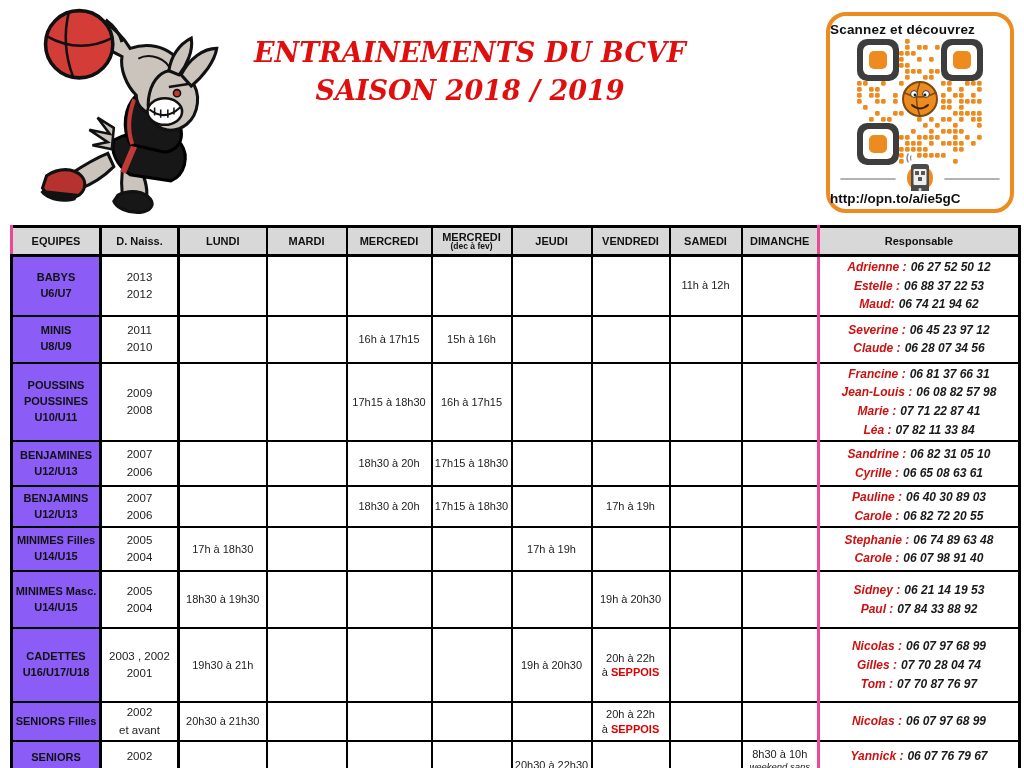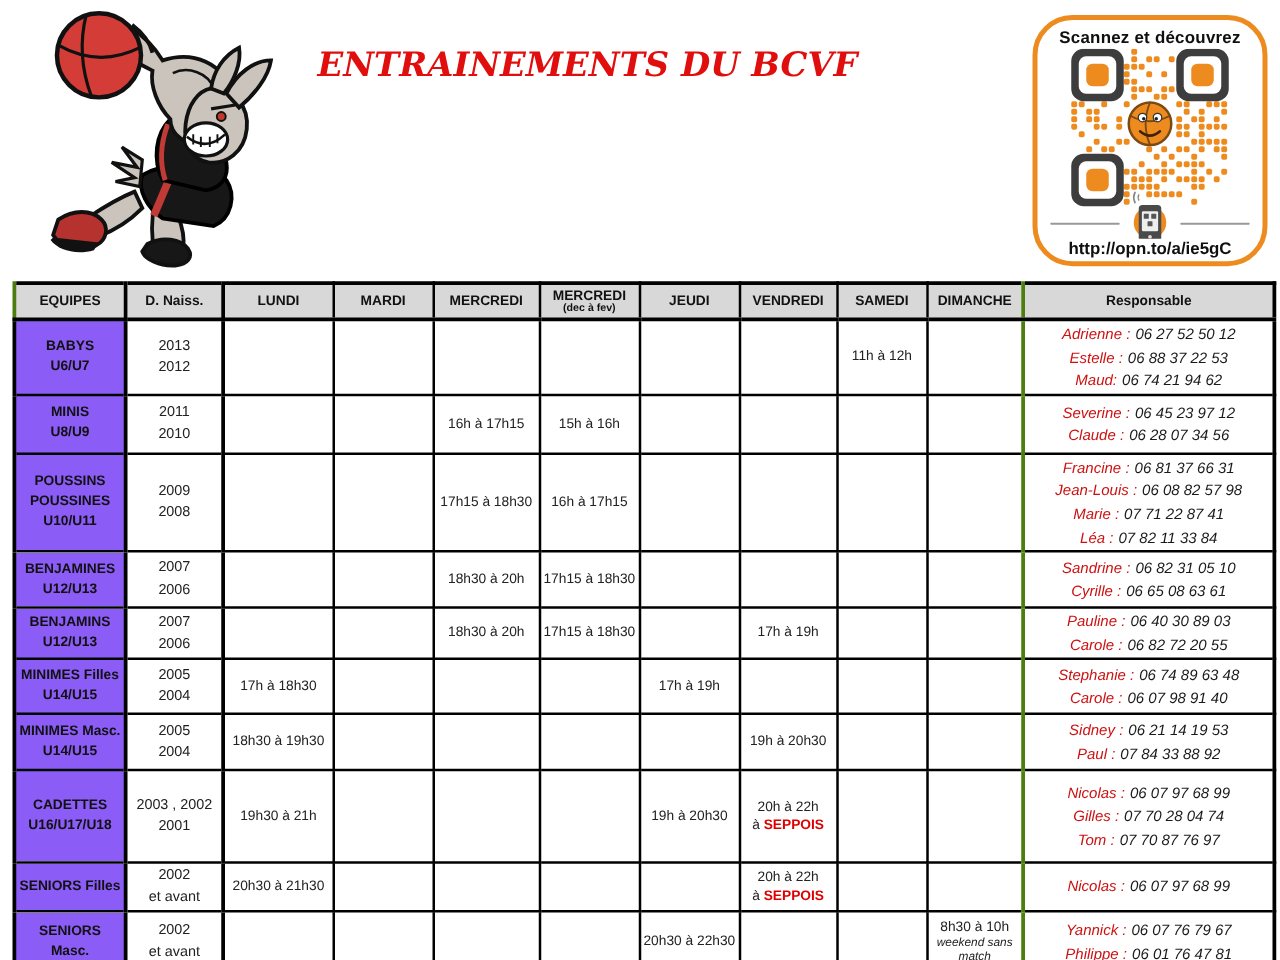--- a/index.html
+++ b/index.html
@@ -6,39 +6,39 @@
   body{width:1024px;height:768px;position:relative;overflow:hidden;background:#fff;
        font-family:"Liberation Sans",sans-serif}
 
   .logo{position:absolute;left:16px;top:4px;width:214px;height:212px}
 
   .title-wrap{position:absolute;left:233px;top:34px;width:474px;text-align:center}
   .title-line{font-family:"DejaVu Serif",serif;font-style:italic;font-weight:bold;
               font-size:27px;color:#e10e0e;line-height:1.42;white-space:nowrap}
 
   .qr-panel{position:absolute;left:826px;top:12px;width:188px;height:201px;
-            border:4px solid #ed8b1f;border-radius:32px;box-sizing:border-box;
-            background:#fff;text-align:center;padding-top:6px}
+            border:4px solid #ed8b1f;border-radius:20px;box-sizing:border-box;
+            background:#fff;padding-top:6px}
   .qr-caption{font-size:13.5px;font-weight:bold;color:#101010;letter-spacing:.2px}
   .qr-url{font-size:13.5px;font-weight:bold;color:#101010;margin-top:0}
   #qr-svg{display:block;margin:2px auto 0 auto}
 
   table{position:absolute;left:10px;top:225px;width:1008px;border-collapse:collapse;
         table-layout:fixed;border:3px solid #000;background:#fff}
   th,td{border:2px solid #000;padding:1px 2px;text-align:center;vertical-align:middle;
         font-size:11px;color:#222;overflow:hidden}
   th{background:#d8d8d8;font-weight:bold;height:24px;border-bottom:3px solid #000;color:#111}
   th.thick-r,td.thick-r{border-right:3px solid #000}
-  th.thick-l,td.thick-l{border-left:3px solid #4d7c0f}
+  th.thick-l,td.thick-l{border-left:3px solid #ec4899}
   .sub{font-size:8.5px;font-weight:bold;line-height:1;margin-top:-1px}
   .team-cell{background:#8b5cf6;font-weight:bold;font-size:11px;color:#111;
              border-left:3px solid #000;line-height:1.45}
   .team-cell div{white-space:nowrap}
   .naiss-cell{font-size:11.5px;line-height:1.5}
-  .resp-line{font-weight:normal;font-style:italic;font-size:12px;line-height:1.55;white-space:nowrap}
+  .resp-line{font-weight:bold;font-style:italic;font-size:12px;line-height:1.55;white-space:nowrap}
   .rname{color:#cc1111}
   .rphone{color:#1a1a1a;padding-left:4px}
   .time-line{font-size:11px;color:#222;line-height:1.35}
   .place-line{font-size:11px;color:#222;line-height:1.35}
   .place-name{color:#dd0000;font-weight:bold}
   .note-line{font-style:italic;font-size:9.5px;line-height:1.15;color:#222}
 </style>
 </head>
 <body>
 
@@ -79,20 +79,21 @@
 
     <circle cx="62" cy="38" r="33" fill="#d43c38" stroke="#111" stroke-width="3.5"></circle>
     <path d="M30,30 Q62,48 94,32" stroke="#111" stroke-width="2.5" fill="none"></path>
     <path d="M52,6 Q44,38 56,70" stroke="#111" stroke-width="2.5" fill="none"></path>
     <path d="M88,14 C96,20 102,28 104,36" stroke="#111" stroke-width="3" fill="none"></path>
   </svg>
 </div>
 
 <div class="title-wrap">
   <div class="title-line">ENTRAINEMENTS DU BCVF</div>
+  <div class="title-line">SAISON 2018 / 2019</div>
 </div>
 
 <div class="qr-panel">
   <div class="qr-caption">Scannez et découvrez</div>
   <svg id="qr-svg" width="170" height="152" viewBox="0 0 170 152">
       <rect x="70" y="0" width="4.7" height="4.7" rx="1.4" fill="#ed8b1f"></rect>
       <rect x="70" y="6" width="4.7" height="4.7" rx="1.4" fill="#ed8b1f"></rect>
       <rect x="82" y="6" width="4.7" height="4.7" rx="1.4" fill="#ed8b1f"></rect>
       <rect x="88" y="6" width="4.7" height="4.7" rx="1.4" fill="#ed8b1f"></rect>
       <rect x="100" y="6" width="4.7" height="4.7" rx="1.4" fill="#ed8b1f"></rect>
@@ -428,21 +429,21 @@
           <div class="time-line">17h à 19h</div>
         </td>
         <td></td>
         <td></td>
         <td></td>
         <td class="thick-l">
           <div class="resp-line"><span class="rname">Stephanie :</span><span class="rphone">06 74 89 63 48</span></div>
           <div class="resp-line"><span class="rname">Carole :</span><span class="rphone">06 07 98 91 40</span></div>
         </td>
       </tr>
-      <tr style="height: 45px;">
+      <tr style="height: 57px;">
         <td class="team-cell thick-r">
           <div>MINIMES Masc.</div>
           <div>U14/U15</div>
         </td>
         <td class="naiss-cell thick-r">
           <div>2005</div>
           <div>2004</div>
         </td>
         <td>
           <div class="time-line">18h30 à 19h30</div>

